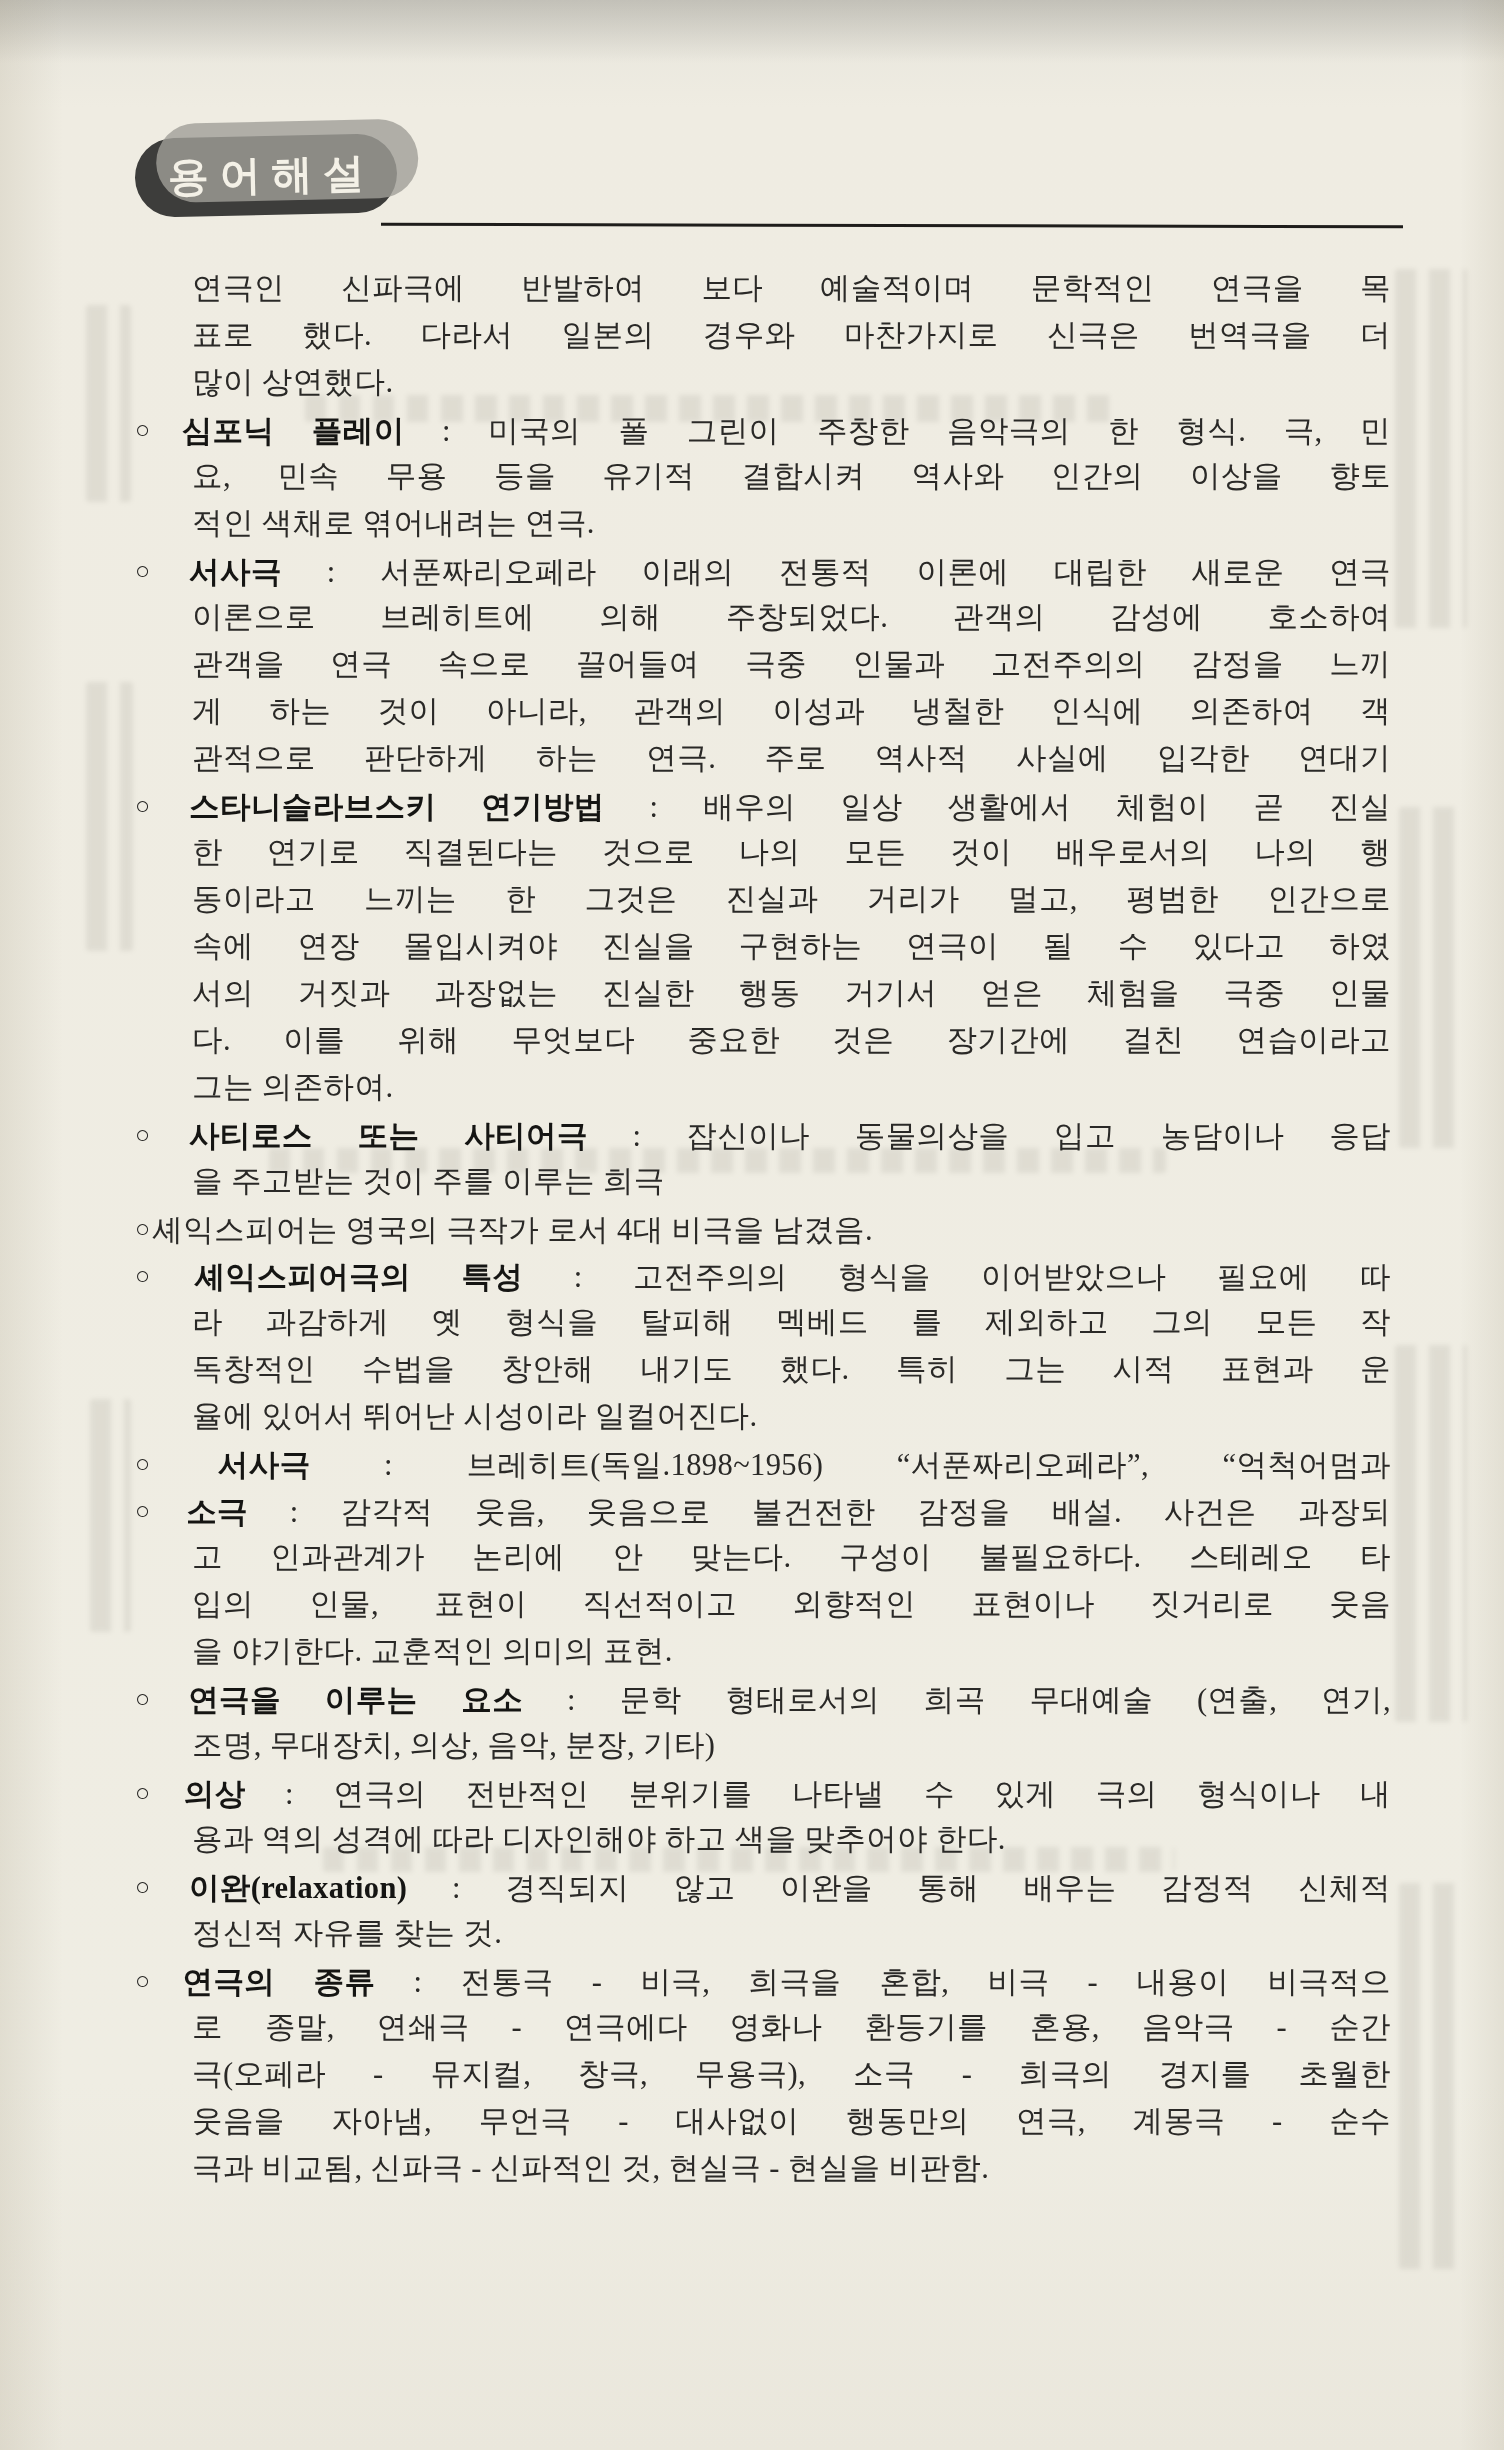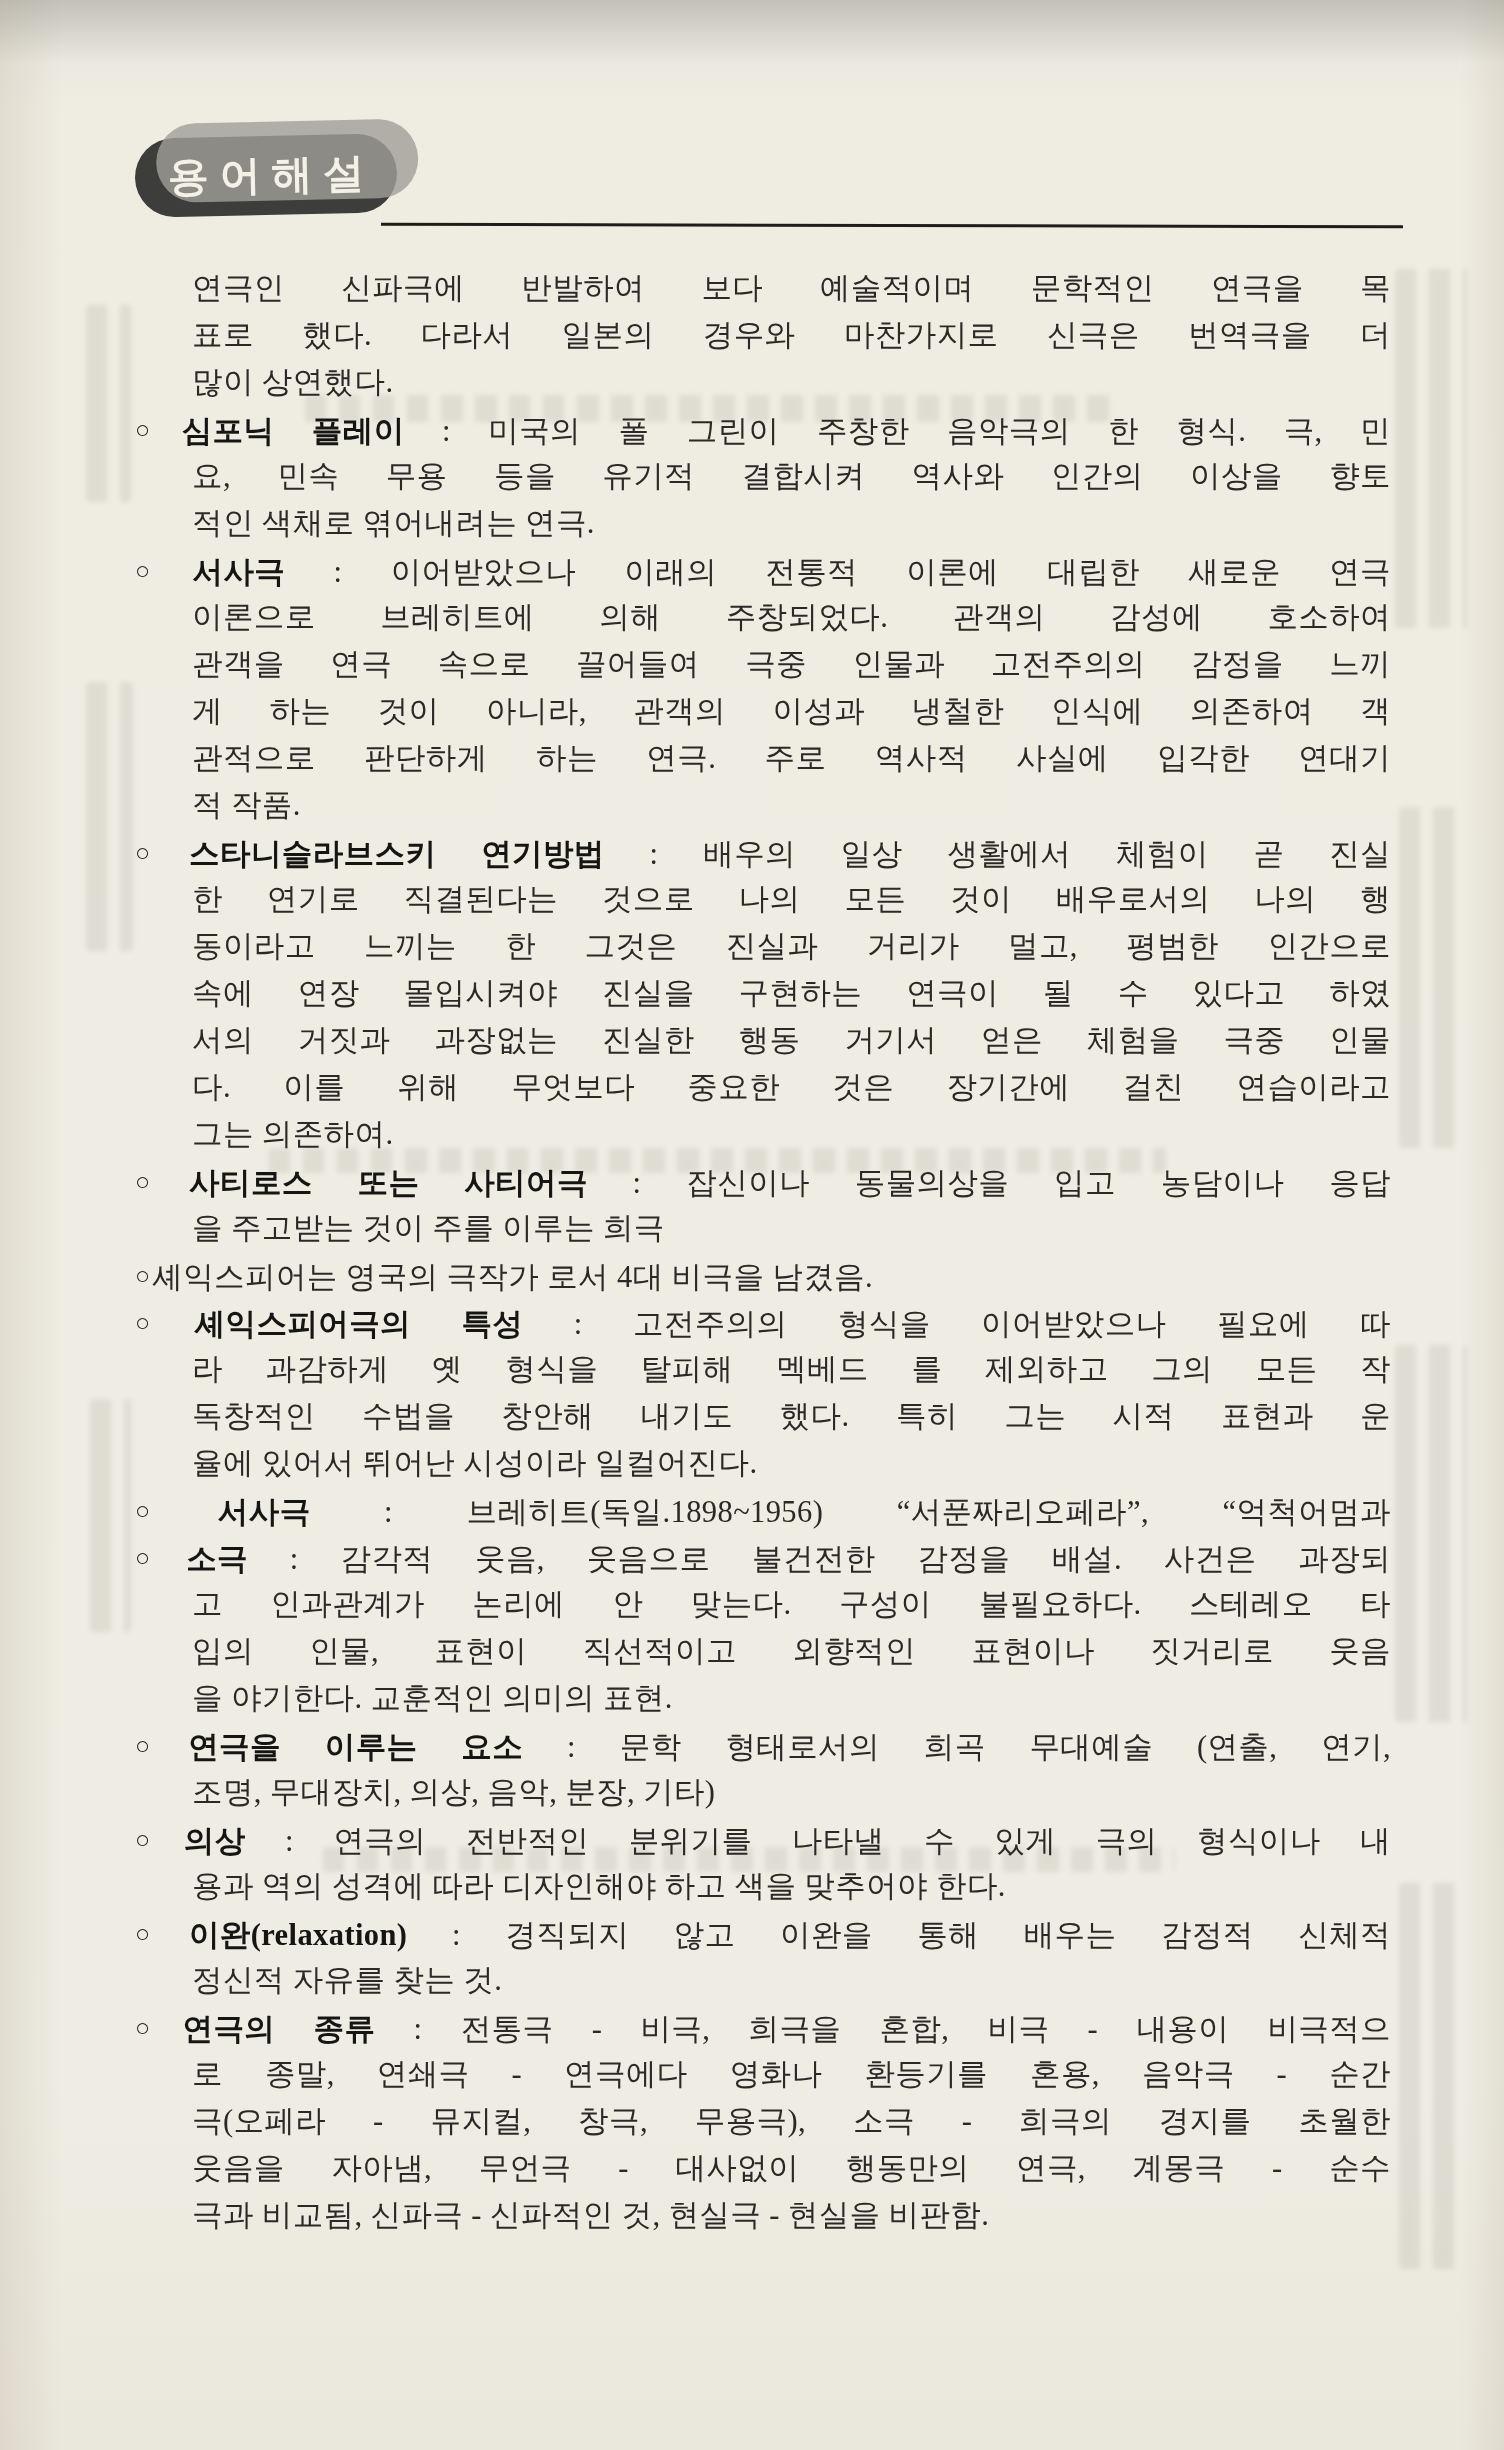--- a/index.html
+++ b/index.html
@@ -64,26 +64,25 @@
   </div>
   <div class="rule"></div>
 
   <div class="text-block">
       <div class="line para just"><span class="rest">연극인 신파극에 반발하여 보다 예술적이며 문학적인 연극을 목</span></div>
       <div class="line cont just"><span class="rest">표로 했다. 다라서 일본의 경우와 마찬가지로 신극은 번역극을 더</span></div>
       <div class="line cont"><span class="rest">많이 상연했다.</span></div>
       <div class="line item just"><span class="bullet">○</span><span class="term">심포닉 플레이</span><span class="rest"> : 미국의 폴 그린이 주창한 음악극의 한 형식. 극, 민</span></div>
       <div class="line cont just"><span class="rest">요, 민속 무용 등을 유기적 결합시켜 역사와 인간의 이상을 향토</span></div>
       <div class="line cont"><span class="rest">적인 색채로 엮어내려는 연극.</span></div>
-      <div class="line item just"><span class="bullet">○</span><span class="term">서사극</span><span class="rest"> : 이어받았으나 이래의 전통적 이론에 대립한 새로운 연극</span></div>
+      <div class="line item just"><span class="bullet">○</span><span class="term">서사극</span><span class="rest"> : 서푼짜리오페라 이래의 전통적 이론에 대립한 새로운 연극</span></div>
       <div class="line cont just"><span class="rest">이론으로 브레히트에 의해 주창되었다. 관객의 감성에 호소하여</span></div>
       <div class="line cont just"><span class="rest">관객을 연극 속으로 끌어들여 극중 인물과 고전주의의 감정을 느끼</span></div>
       <div class="line cont just"><span class="rest">게 하는 것이 아니라, 관객의 이성과 냉철한 인식에 의존하여 객</span></div>
       <div class="line cont just"><span class="rest">관적으로 판단하게 하는 연극. 주로 역사적 사실에 입각한 연대기</span></div>
-      <div class="line cont"><span class="rest">적 작품.</span></div>
       <div class="line item just"><span class="bullet">○</span><span class="term">스타니슬라브스키 연기방법</span><span class="rest"> : 배우의 일상 생활에서 체험이 곧 진실</span></div>
       <div class="line cont just"><span class="rest">한 연기로 직결된다는 것으로 나의 모든 것이 배우로서의 나의 행</span></div>
       <div class="line cont just"><span class="rest">동이라고 느끼는 한 그것은 진실과 거리가 멀고, 평범한 인간으로</span></div>
       <div class="line cont just"><span class="rest">속에 연장 몰입시켜야 진실을 구현하는 연극이 될 수 있다고 하였</span></div>
       <div class="line cont just"><span class="rest">서의 거짓과 과장없는 진실한 행동 거기서 얻은 체험을 극중 인물</span></div>
       <div class="line cont just"><span class="rest">다. 이를 위해 무엇보다 중요한 것은 장기간에 걸친 연습이라고</span></div>
       <div class="line cont"><span class="rest">그는 의존하여.</span></div>
       <div class="line item just"><span class="bullet">○</span><span class="term">사티로스 또는 사티어극</span><span class="rest"> : 잡신이나 동물의상을 입고 농담이나 응답</span></div>
       <div class="line cont"><span class="rest">을 주고받는 것이 주를 이루는 희극</span></div>
       <div class="line item"><span class="bullet">○</span><span class="rest">셰익스피어는 영국의 극작가 로서 4대 비극을 남겼음.</span></div>

